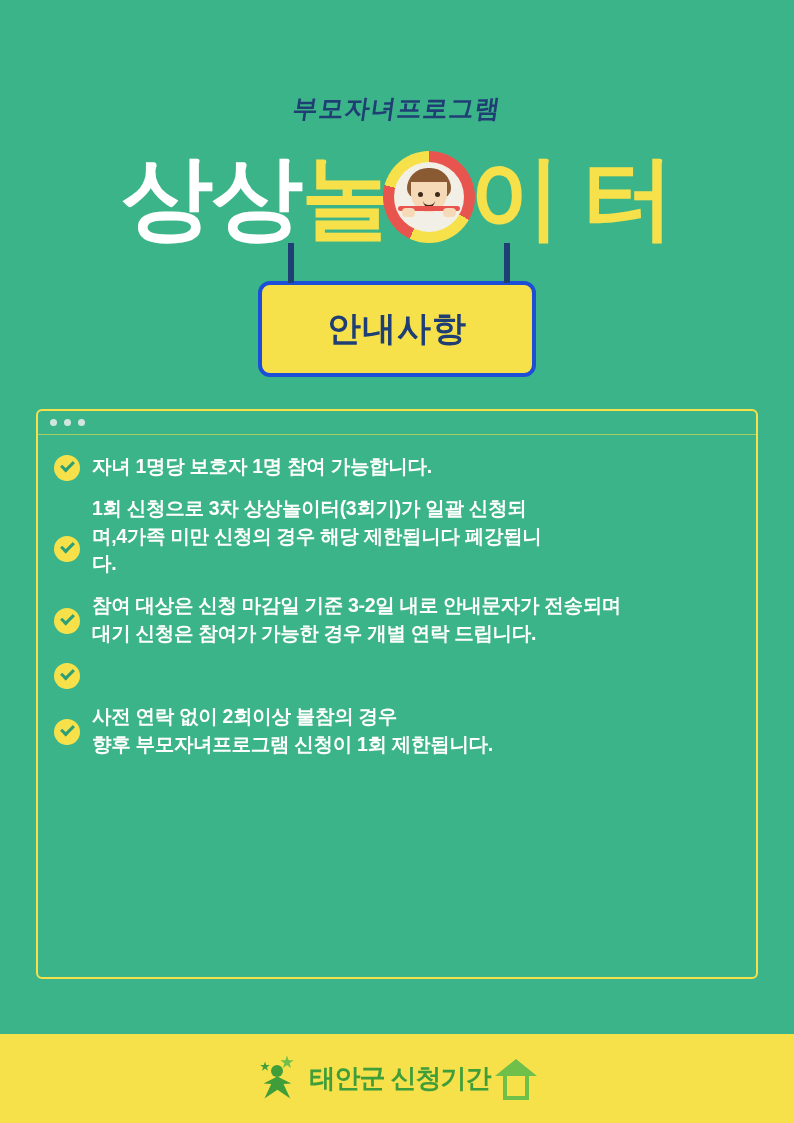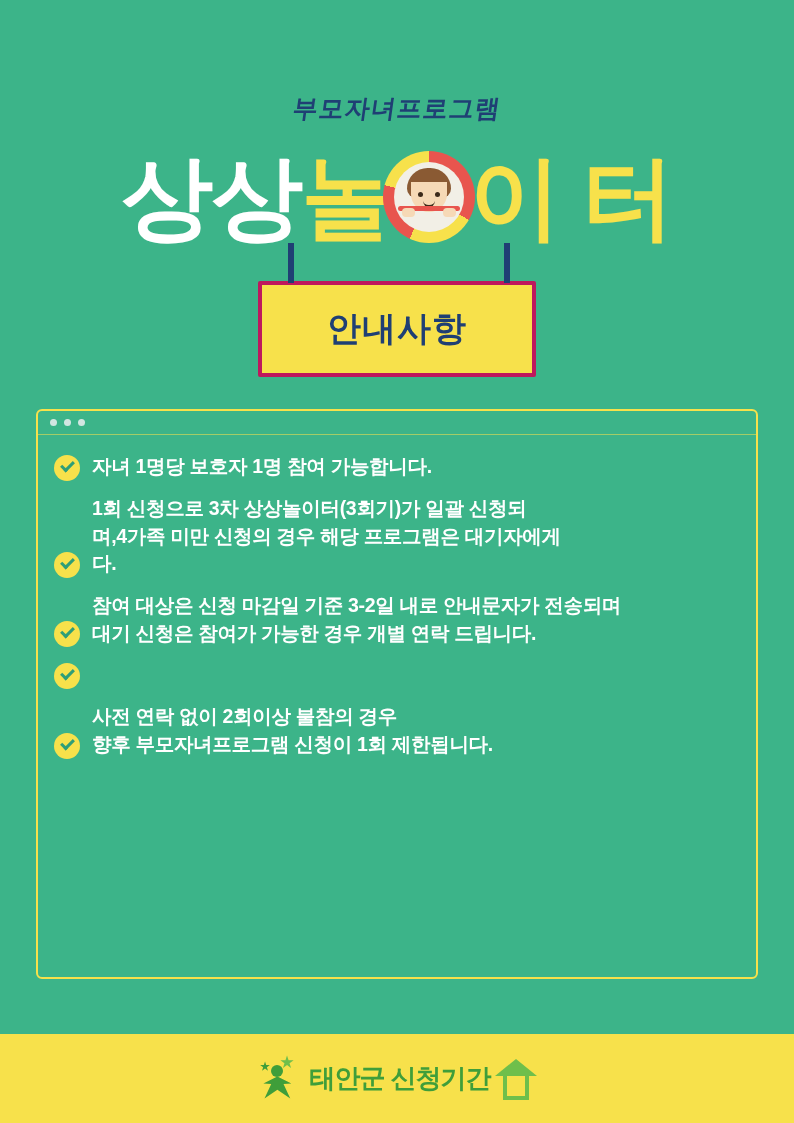--- a/index.html
+++ b/index.html
@@ -142,22 +142,22 @@
 
   .titlebox-wrap {
     display: flex;
     justify-content: center;
     margin-top: -2px;
   }
   .titlebox {
     width: 278px;
     height: 96px;
     background: #f7e14b;
-    border: 4px solid #be185d;
-    border-radius: 2px;
+    border: 4px solid #1d4ed8;
+    border-radius: 12px;
     display: flex;
     align-items: center;
     justify-content: center;
   }
   .titlebox span {
     font-size: 34px;
     font-weight: bold;
     color: #1f3f74;
     letter-spacing: 1px;
   }
@@ -189,21 +189,21 @@
   }
 
   .card-body {
     padding: 18px 20px 10px 16px;
   }
 
   .item {
     display: flex;
     gap: 12px;
     margin-bottom: 14px;
-    align-items: flex-end;
+    align-items: center;
   }
   .check {
     flex: 0 0 auto;
     width: 26px; height: 26px;
     border-radius: 50%;
     background: #f7e14b;
     position: relative;
     margin-top: 2px;
   }
   .check::after {
@@ -349,21 +349,21 @@
     <div class="card-body">
 
       <div class="item">
         <span class="check"></span>
         <span class="item-text">자녀 1명당 보호자 1명 참여 가능합니다.</span>
       </div>
 
       <div class="item center-check">
         <span class="check"></span>
         <span class="item-text">1회 신청으로 3차 상상놀이터(3회기)가 일괄 신청되
-며,4가족 미만 신청의 경우 해당 프로그램은 대기자에게
+며,4가족 미만 신청의 경우 해당 제한됩니다 폐강됩니
 다.</span>
       </div>
 
       <div class="item">
         <span class="check"></span>
         <span class="item-text">참여 대상은 신청 마감일 기준 3-2일 내로 안내문자가 전송되며
 대기 신청은 참여가 가능한 경우 개별 연락 드립니다.</span>
       </div>
 
       <div class="item">

